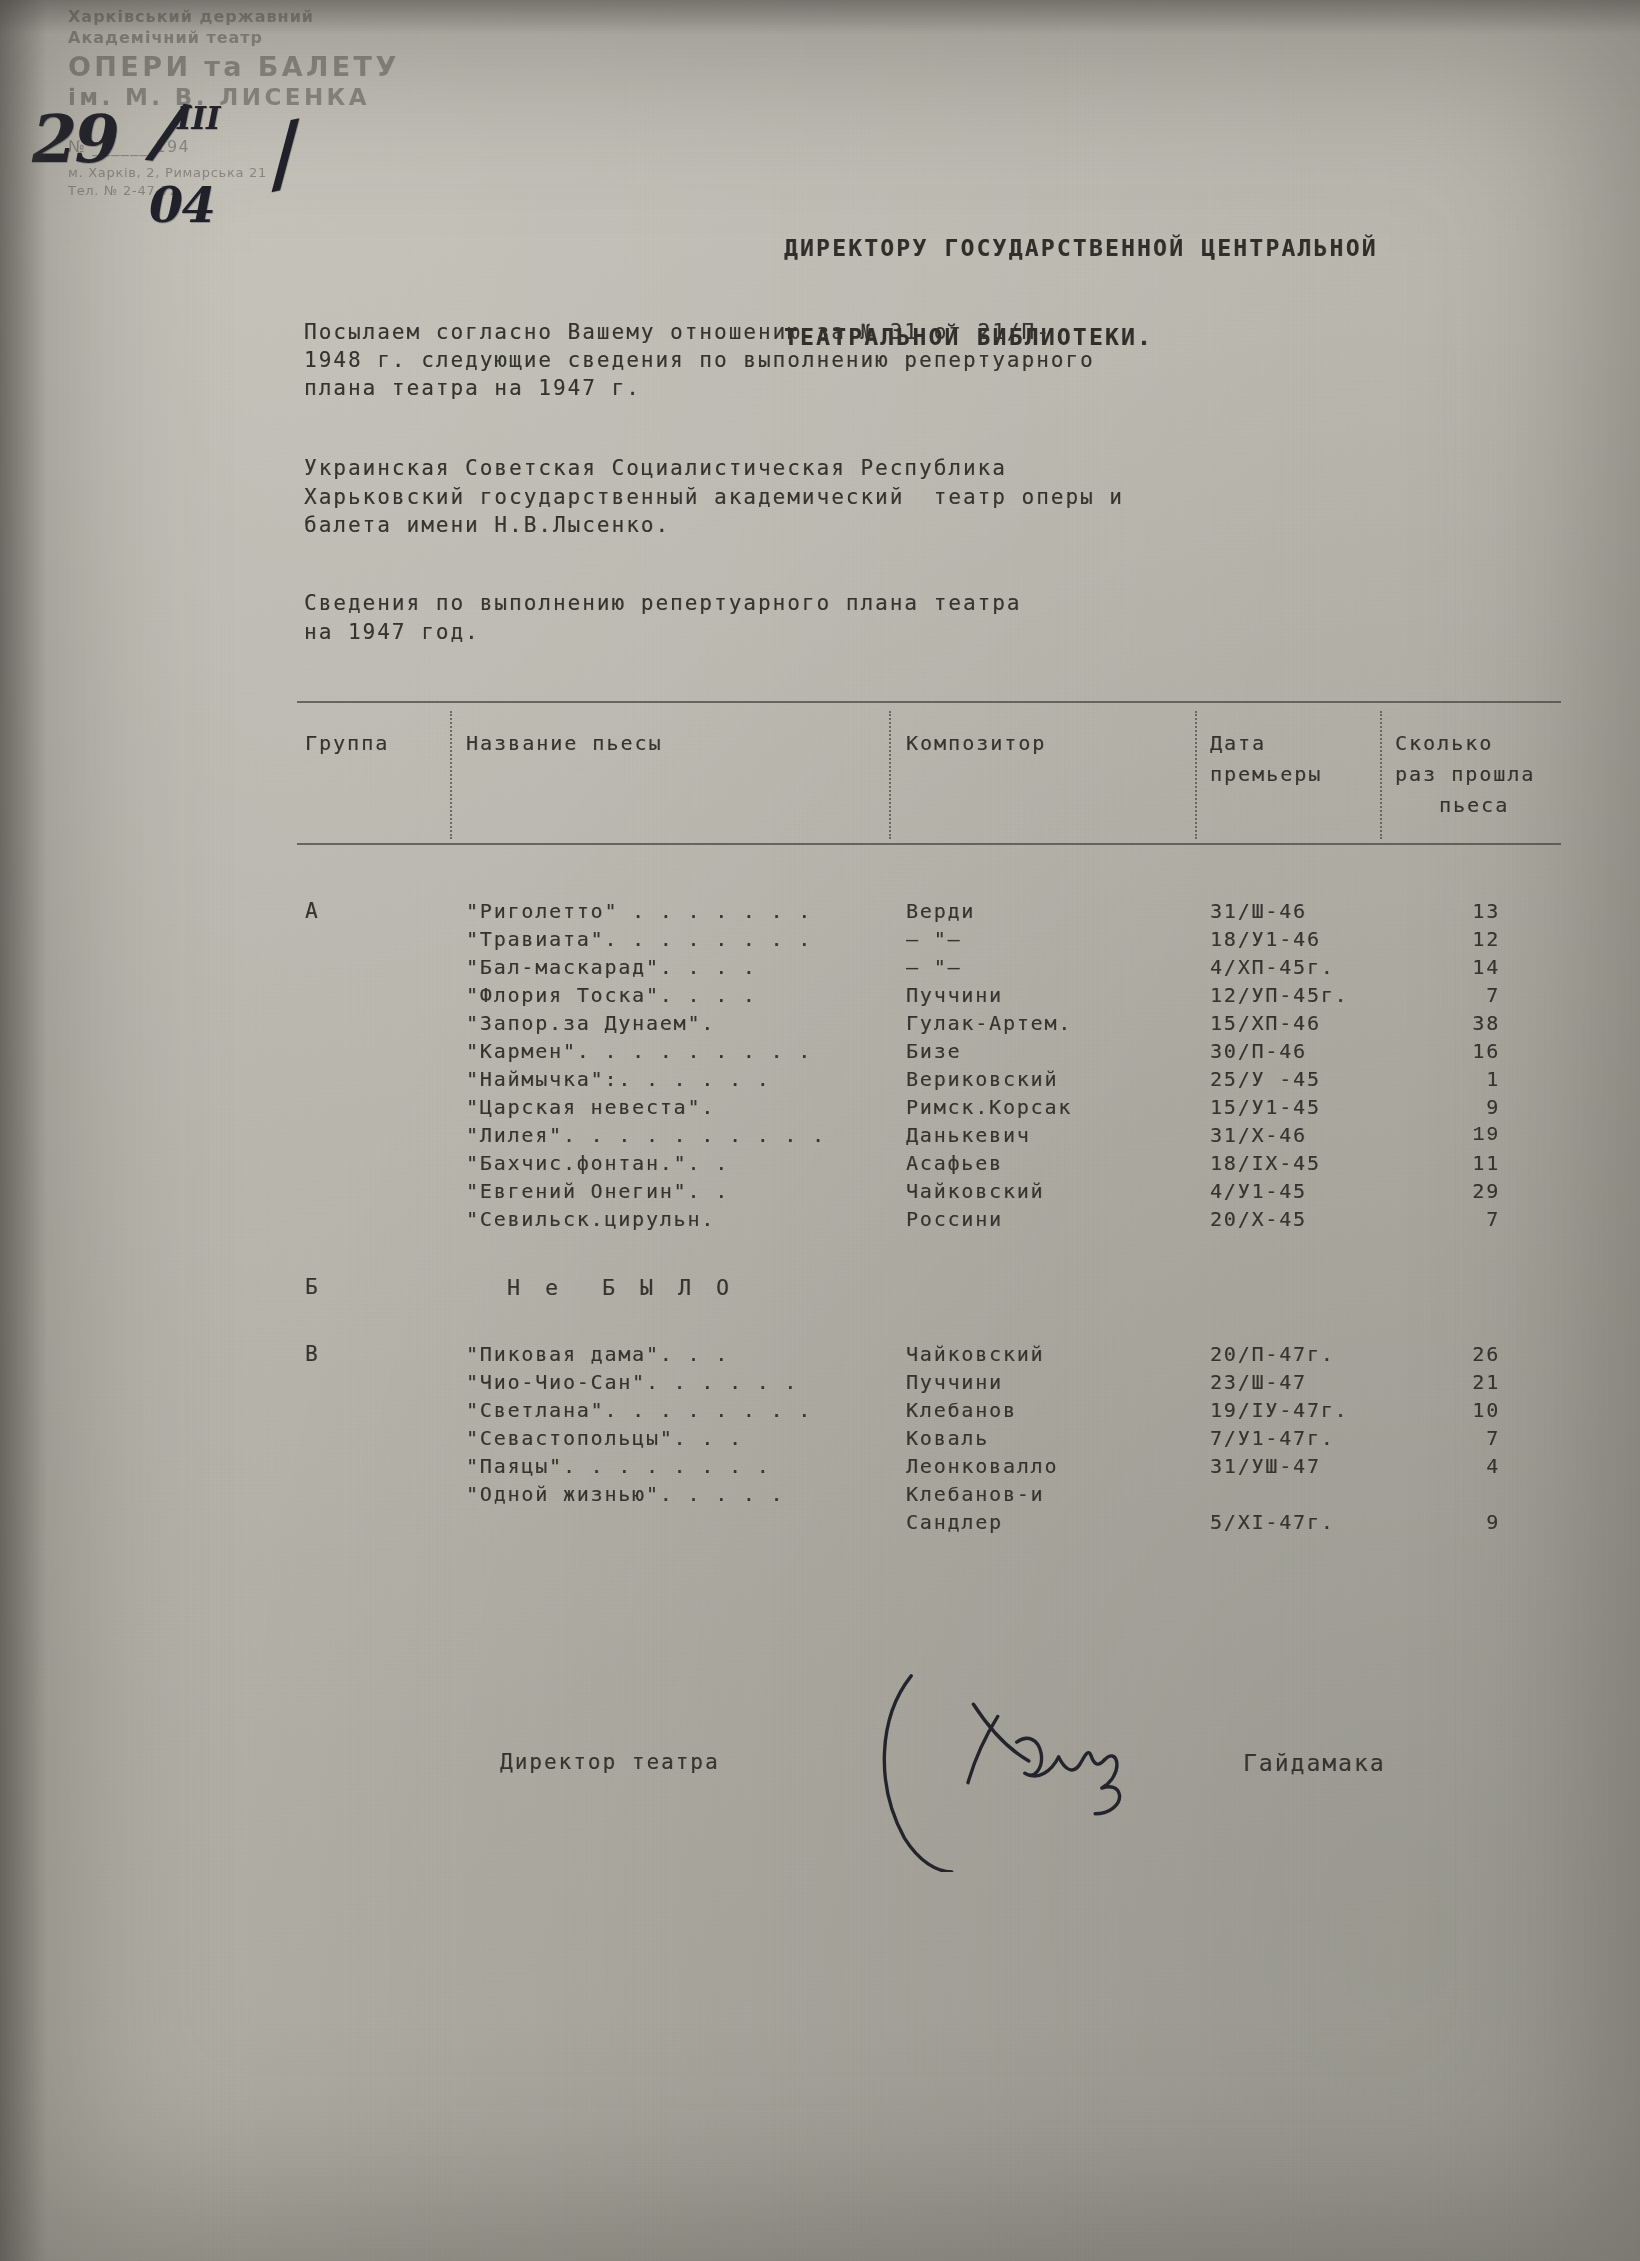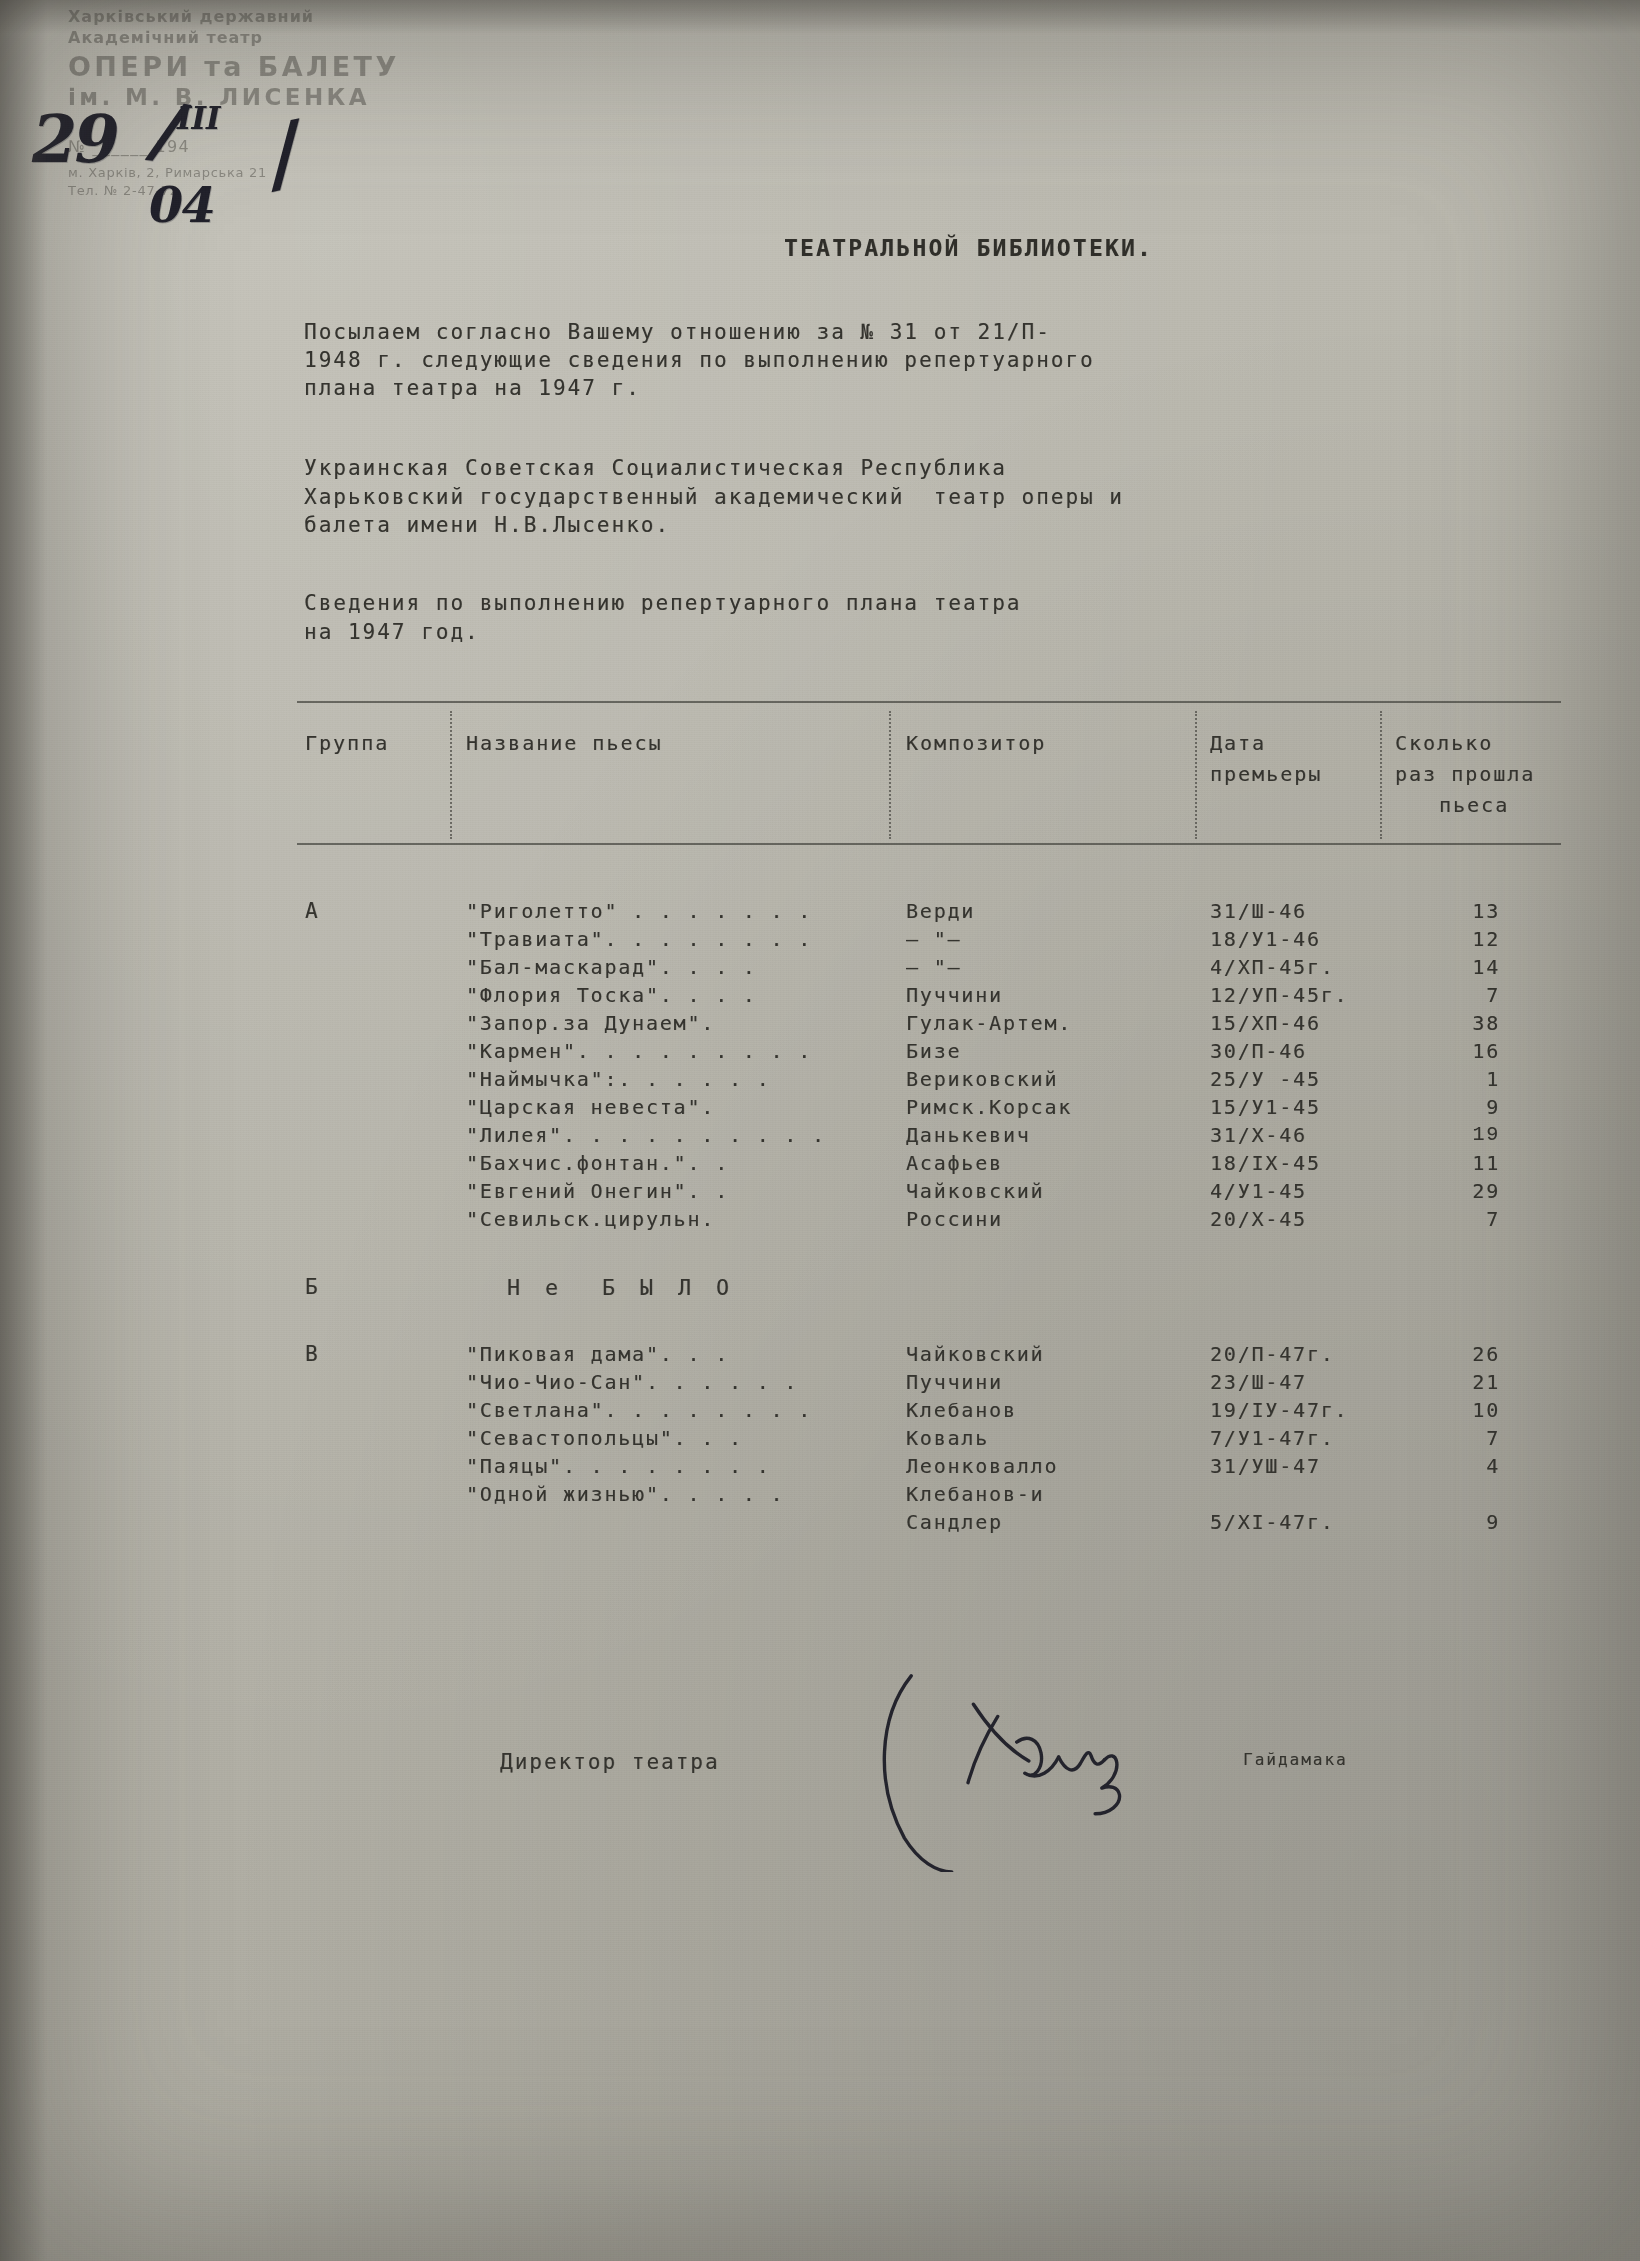--- a/index.html
+++ b/index.html
@@ -156,21 +156,21 @@
     font-size: 21px;
     letter-spacing: 2px;
   }
   .nobylo {
     font-size: 21.6px;
     letter-spacing: 6px;
   }
 
   
   #sig-label { left: 500px; top: 1750px; font-size: 21px; letter-spacing: 2px; }
-  #sig-name  { left: 1243px; top: 1750px; font-size: 16px; letter-spacing: 2px; }
+  #sig-name  { left: 1243px; top: 1750px; font-size: 23px; letter-spacing: 2px; }
 
   .signature {
     position: absolute;
     left: 872px;
     top: 1669px;
     width: 311px;
     height: 203px;
     pointer-events: none;
   }
   .signature svg { width: 100%; height: 100%; }
@@ -190,20 +190,21 @@
     <div class="lh-line lh-tel">Тел. № 2-47-72</div>
   </div>
 
   <div class="ink" id="ink-day">29</div>
   <div class="ink" id="ink-slash">/</div>
   <div class="ink" id="ink-mon">III</div>
   <div class="ink" id="ink-num">04</div>
   <div class="ink" id="ink-stroke">/</div>
 
   <div class="tw" id="addressee">
+    <div>ДИРЕКТОРУ ГОСУДАРСТВЕННОЙ ЦЕНТРАЛЬНОЙ</div>
     <div>ТЕАТРАЛЬНОЙ БИБЛИОТЕКИ.</div>
   </div>
 
   <div class="tw para" id="para1">Посылаем согласно Вашему отношению за № 31 от 21/П-</div>
   <div class="tw para" id="para1b">1948 г. следующие сведения по выполнению репертуарного</div>
   <div class="tw para" id="para1c">плана театра на 1947 г.</div>
 
   <div class="tw para" id="para2">Украинская Советская Социалистическая Республика</div>
   <div class="tw para" id="para2b">Харьковский государственный академический  театр оперы и</div>
   <div class="tw para" id="para2c">балета имени Н.В.Лысенко.</div>

